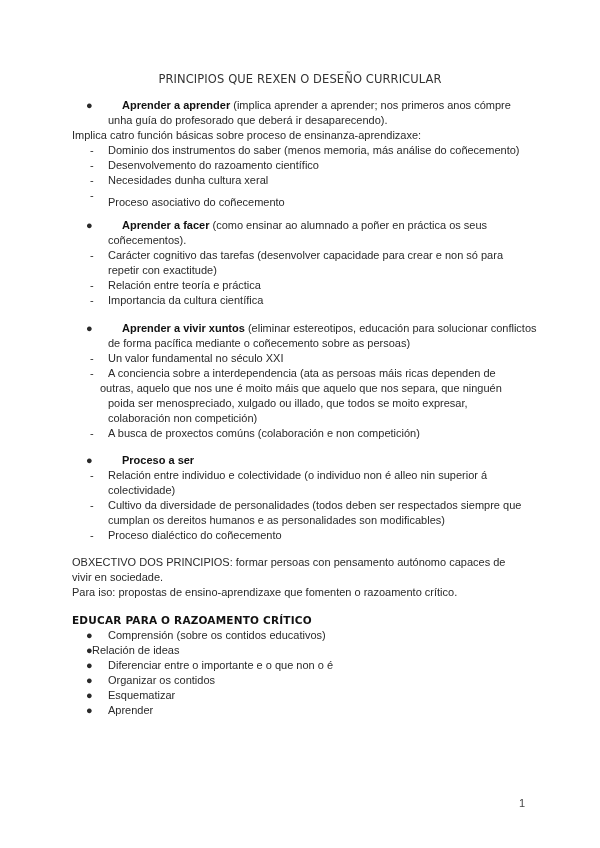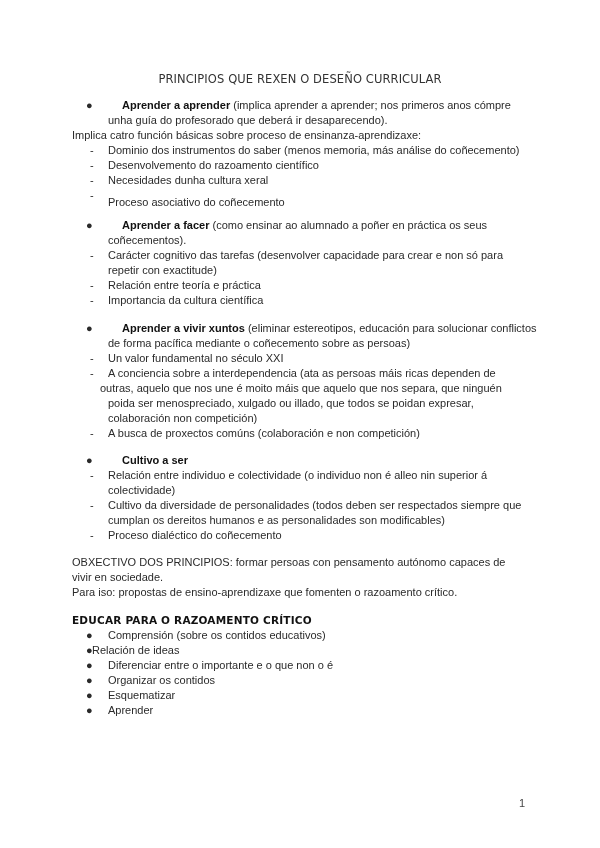--- a/index.html
+++ b/index.html
@@ -48,27 +48,27 @@
 
   <div class="line" style="top:321px;left:86px;"><span>●</span></div>
   <div class="line" style="top:321px;left:108px;"><span class="b">Aprender a vivir xuntos</span><span> (eliminar estereotipos, educación para solucionar conflictos</span></div>
   <div class="line" style="top:336px;left:108px;">de forma pacífica mediante o coñecemento sobre as persoas)</div>
 
   <div class="line" style="top:351px;left:90px;">-</div>
   <div class="line" style="top:351px;left:108px;">Un valor fundamental no século XXI</div>
   <div class="line" style="top:366px;left:90px;">-</div>
   <div class="line" style="top:366px;left:108px;">A conciencia sobre a interdependencia (ata as persoas máis ricas dependen de</div>
   <div class="line" style="top:381px;left:100px;">outras, aquelo que nos une é moito máis que aquelo que nos separa, que ninguén</div>
-  <div class="line" style="top:396px;left:108px;">poida ser menospreciado, xulgado ou illado, que todos se poidan expresar,</div>
+  <div class="line" style="top:396px;left:108px;">poida ser menospreciado, xulgado ou illado, que todos se moito expresar,</div>
   <div class="line" style="top:411px;left:108px;">colaboración non competición)</div>
   <div class="line" style="top:426px;left:90px;">-</div>
   <div class="line" style="top:426px;left:108px;">A busca de proxectos comúns (colaboración e non competición)</div>
 
   <div class="line" style="top:453px;left:86px;"><span>●</span></div>
-  <div class="line" style="top:453px;left:108px;"><span class="b">Cultivo a ser</span></div>
+  <div class="line" style="top:453px;left:108px;"><span class="b">Proceso a ser</span></div>
 
   <div class="line" style="top:468px;left:90px;">-</div>
   <div class="line" style="top:468px;left:108px;">Relación entre individuo e colectividade (o individuo non é alleo nin superior á</div>
   <div class="line" style="top:483px;left:108px;">colectividade)</div>
   <div class="line" style="top:498px;left:90px;">-</div>
   <div class="line" style="top:513px;left:108px;">cumplan os dereitos humanos e as personalidades son modificables)</div>
   <div class="line" style="top:498px;left:108px;">Cultivo da diversidade de personalidades (todos deben ser respectados siempre que</div>
   <div class="line" style="top:528px;left:90px;">-</div>
   <div class="line" style="top:555px;left:72px;">OBXECTIVO DOS PRINCIPIOS: formar persoas con pensamento autónomo capaces de</div>
 

